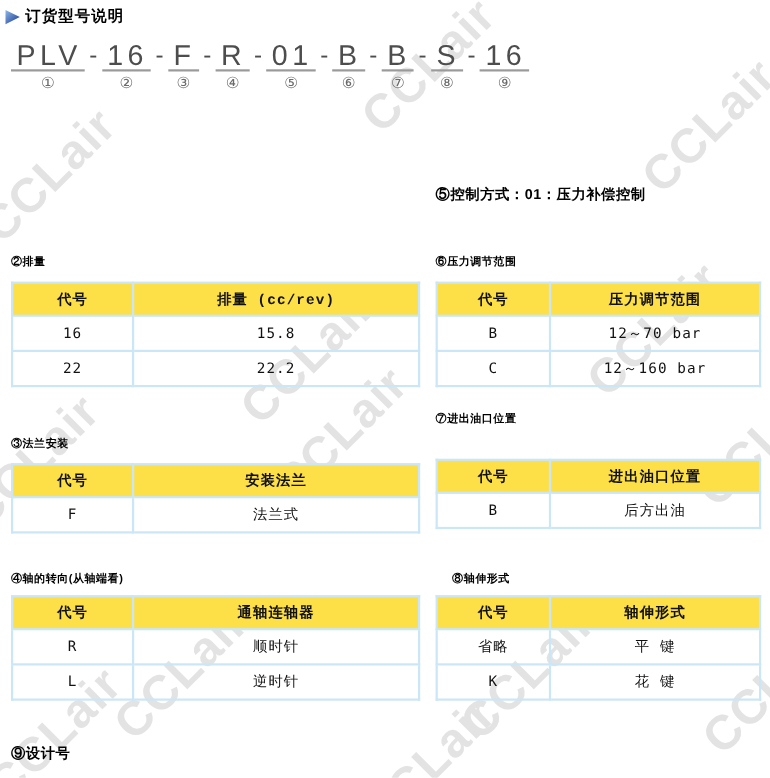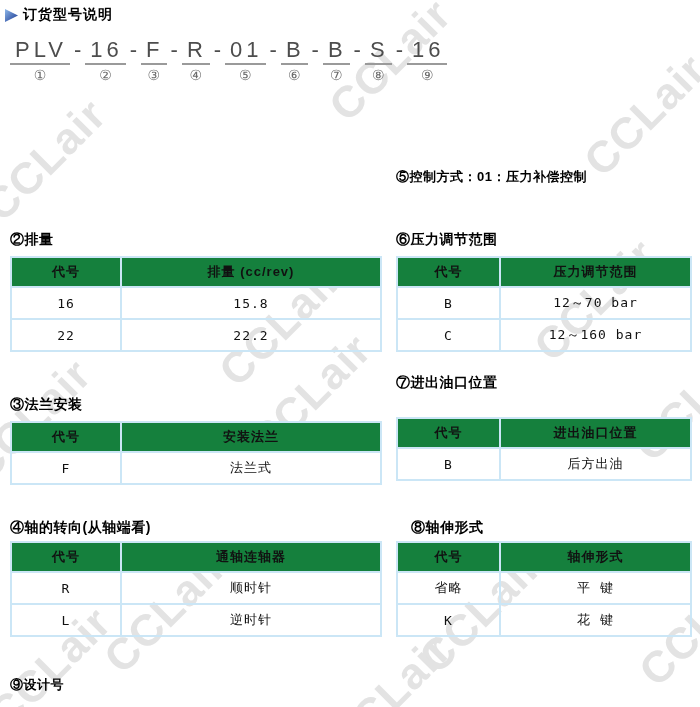--- a/index.html
+++ b/index.html
@@ -28,50 +28,51 @@
   .abs { position: absolute; }
 
   .title-row { top: 6px; left: 4px; display: flex; align-items: center; gap: 4px; }
   .title-row .arrow { width: 15px; height: 15px; display: inline-block; }
   .page-title { font-size: 14px; font-weight: bold; color: #000; letter-spacing: 1px; }
 
   
   .code-block { top: 38px; left: 10px; display: flex; align-items: flex-start; }
   .seg { display: flex; flex-direction: column; align-items: center; }
   .seg-text {
-    font-size: 22px;
+    font-size: 26px;
     color: #4d4d4d;
     letter-spacing: 4px;
     line-height: 24px;
     border-bottom: 2px solid #9a9a9a;
     padding: 0 3px 1px 5px;
   }
   .seg-num { font-size: 14px; color: #6b6b6b; margin-top: 3px; line-height: 14px; }
   .dash { font-size: 22px; color: #4d4d4d; line-height: 24px; padding: 0 4px; }
 
   .note { font-size: 13px; font-weight: bold; color: #000; letter-spacing: 0.5px; }
 
-  .sec-label { font-size: 14px; font-weight: bold; color: #000; letter-spacing: 0.5px; }
+  .sec-label { font-size: 10px; font-weight: bold; color: #000; letter-spacing: 0.5px; }
 
   table.spec {
     border-collapse: collapse;
     table-layout: fixed;
   }
   table.spec th, table.spec td {
     border: 2px solid #cbe6f6;
     text-align: center;
     vertical-align: middle;
   }
   table.spec th {
-    background: #15803d;
+    background: #fde047;
     font-size: 13px;
     font-weight: bold;
     color: #111;
     height: 30px;
     letter-spacing: 1px;
+    font-family: Liberation Mono, monospace;
   }
   table.spec td {
     background: transparent; 
     font-family: "DejaVu Sans Mono", "Liberation Mono", monospace;
     font-size: 13px;
     color: #111;
     height: 32px;
     letter-spacing: 1px;
   }
   .tbl-left  { width: 372px; }

